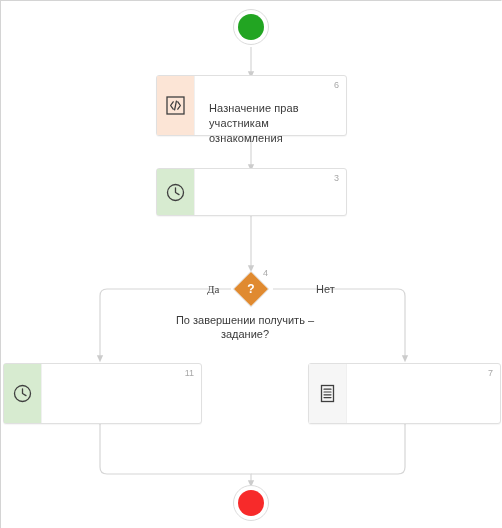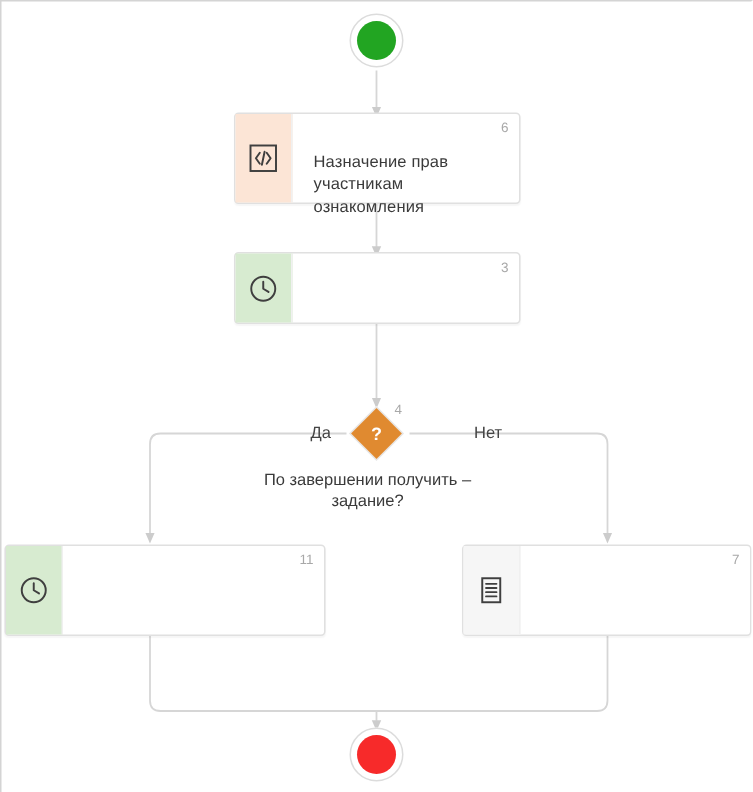--- a/index.html
+++ b/index.html
@@ -242,26 +242,26 @@
     </div>
   </div>
 
   <div class="gateway" style="left:231px; top:269px;">
     <span class="outer"></span>
     <span class="inner"></span>
     <span class="qmark">?</span>
     <span class="gw-num">4</span>
   </div>
 
-  <span class="edge-label" style="left:206px; top:282px;">Да</span>
+  <span class="edge-label" style="left:206px; top:282px;font-family:Liberation Serif, serif;">Да</span>
   <span class="edge-label" style="left:275px; top:282px;margin-left:40px;">Нет</span>
 
   <div class="gw-caption" style="left:164px; top:312px;">По завершении получить – задание?</div>
 
-  <div class="task" style="left:2px; top:362px; width:214px; height:61px;">
+  <div class="task" style="left:2px; top:362px; width:199px; height:61px;">
     <div class="stripe stripe-green">
       <span class="icon-box">
         <svg width="19" height="19" viewBox="0 0 19 19">
           <circle cx="9.5" cy="9.5" r="8" fill="none" stroke="#3f3f3f" stroke-width="1.3"></circle>
           <path d="M9.5,4.8 L9.5,9.5 L13,11.6" fill="none" stroke="#3f3f3f" stroke-width="1.3" stroke-linecap="round" stroke-linejoin="round"></path>
         </svg>
       </span>
     </div>
     <div class="body">
       <span class="num">11</span>

